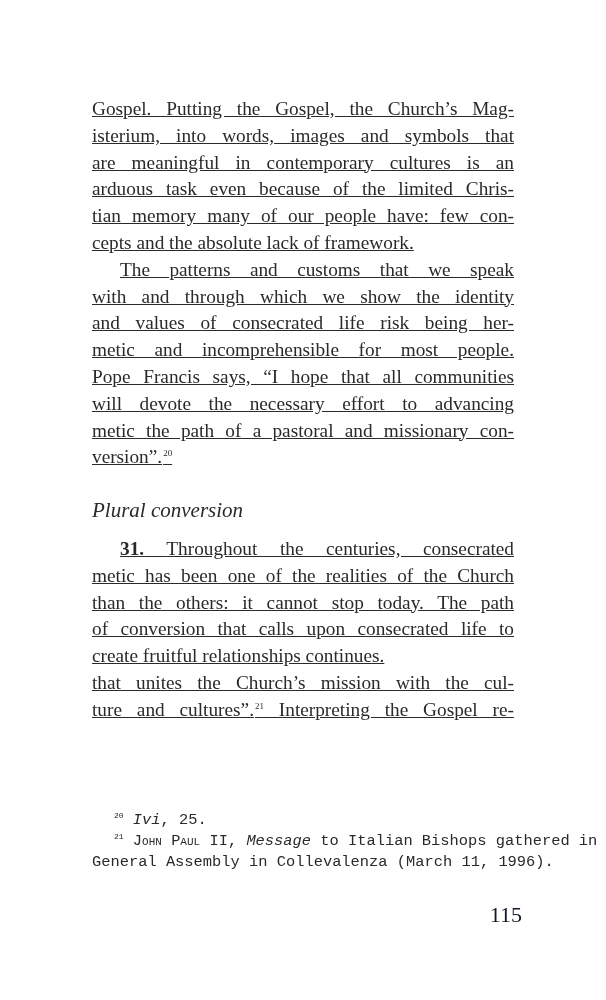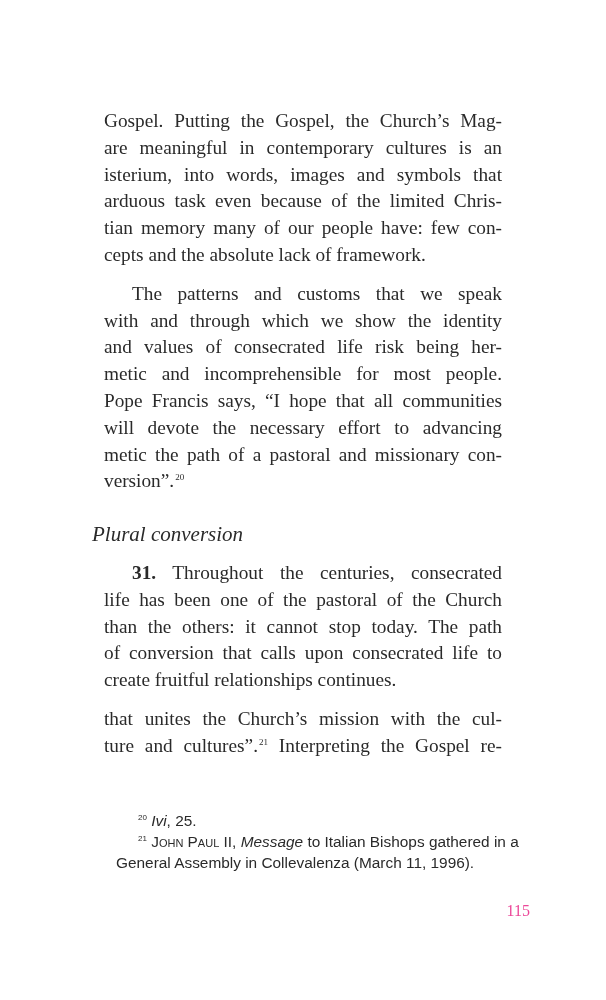--- a/index.html
+++ b/index.html
@@ -3,79 +3,79 @@
 <meta charset="utf-8">
 <style>
   html, body { margin: 0; padding: 0; background: #ffffff; }
   body { width: 606px; height: 1000px; position: relative; overflow: hidden; }
   .page {
     position: absolute; left: 92px; top: 96px; width: 422px;
     font-family: "Liberation Serif", "DejaVu Serif", serif;
     color: #2a2a2a;
   }
   .para {
-    font-size: 19.3px; line-height: 26.8px; margin: 12px;
-    text-align: justify; hyphens: manual;
+    font-size: 19.3px; line-height: 26.8px; margin: 0;
+    text-align: justify; hyphens: manual; text-decoration: underline;
   }
   .para .line { display: block; text-align: justify; text-align-last: justify; white-space: nowrap; }
   .para .line.last { text-align-last: left; }
   .indent { padding-left: 28px; }
   sup.fn { font-size: 9px; vertical-align: 7px; line-height: 0; margin-left: 1px; }
   .heading {
     font-style: italic; font-size: 21px; line-height: 26.8px;
     margin: 26px 0 12px 0;
   }
   .num { font-weight: bold; }
   .footnotes {
     position: absolute; left: 92px; top: 810px; width: 422px;
-    font-family: Liberation Sans, sans-serif;
-    font-size: 15.4px; line-height: 21px; color: #2a2a2a; margin-left: 24px;
+    font-family: Liberation Mono, monospace;
+    font-size: 15.4px; line-height: 21px; color: #2a2a2a;
   }
   .footnote { margin: 0; }
   .footnote .line { display: block; white-space: nowrap; }
   .footnote .first { padding-left: 22px; }
   .footnote sup { font-size: 8px; vertical-align: 6px; line-height: 0; }
   .sc { font-variant: small-caps; }
   .it { font-style: italic; }
   .page-number {
-    position: absolute; right: 76px; top: 902px;
+    position: absolute; right: 84px; top: 902px;
     font-family: "Liberation Serif", "DejaVu Serif", serif;
-    font-size: 16px; color: #ec4899;
+    font-size: 22px; color: #0f172a;
   }
 </style>
 </head>
 <body>
 
 <div class="page">
 
   <p class="para">
     <span class="line">Gospel. Putting the Gospel, the Church’s Mag-</span>
+    <span class="line">isterium, into words, images and symbols that</span>
     <span class="line">are meaningful in contemporary cultures is an</span>
-    <span class="line">isterium, into words, images and symbols that</span>
     <span class="line">arduous task even because of the limited Chris-</span>
     <span class="line">tian memory many of our people have: few con-</span>
     <span class="line last">cepts and the absolute lack of framework.</span>
   </p>
 
   <p class="para">
     <span class="line indent">The patterns and customs that we speak</span>
     <span class="line">with and through which we show the identity</span>
     <span class="line">and values of consecrated life risk being her-</span>
     <span class="line">metic and incomprehensible for most people.</span>
     <span class="line">Pope Francis says, “I hope that all communities</span>
     <span class="line">will devote the necessary effort to advancing</span>
     <span class="line">metic the path of a pastoral and missionary con-</span>
     <span class="line last"><span>version”.</span><sup class="fn">20</sup></span>
   </p>
 
   <div class="heading">Plural conversion</div>
 
   <p class="para">
     <span class="line indent"><span class="num">31.</span> <span>Throughout the centuries, consecrated</span></span>
-    <span class="line">life has been one of the pastoral of the Church</span>
+    <span class="line">metic has been one of the realities of the Church</span>
     <span class="line">than the others: it cannot stop today. The path</span>
     <span class="line">of conversion that calls upon consecrated life to</span>
     <span class="line last">create fruitful relationships continues.</span>
   </p>
 
   <p class="para">
     <span class="line">that unites the Church’s mission with the cul-</span>
     <span class="line"><span>ture and cultures”.</span><sup class="fn">21</sup><span> Interpreting the Gospel re-</span></span>
   </p>
 </div>

